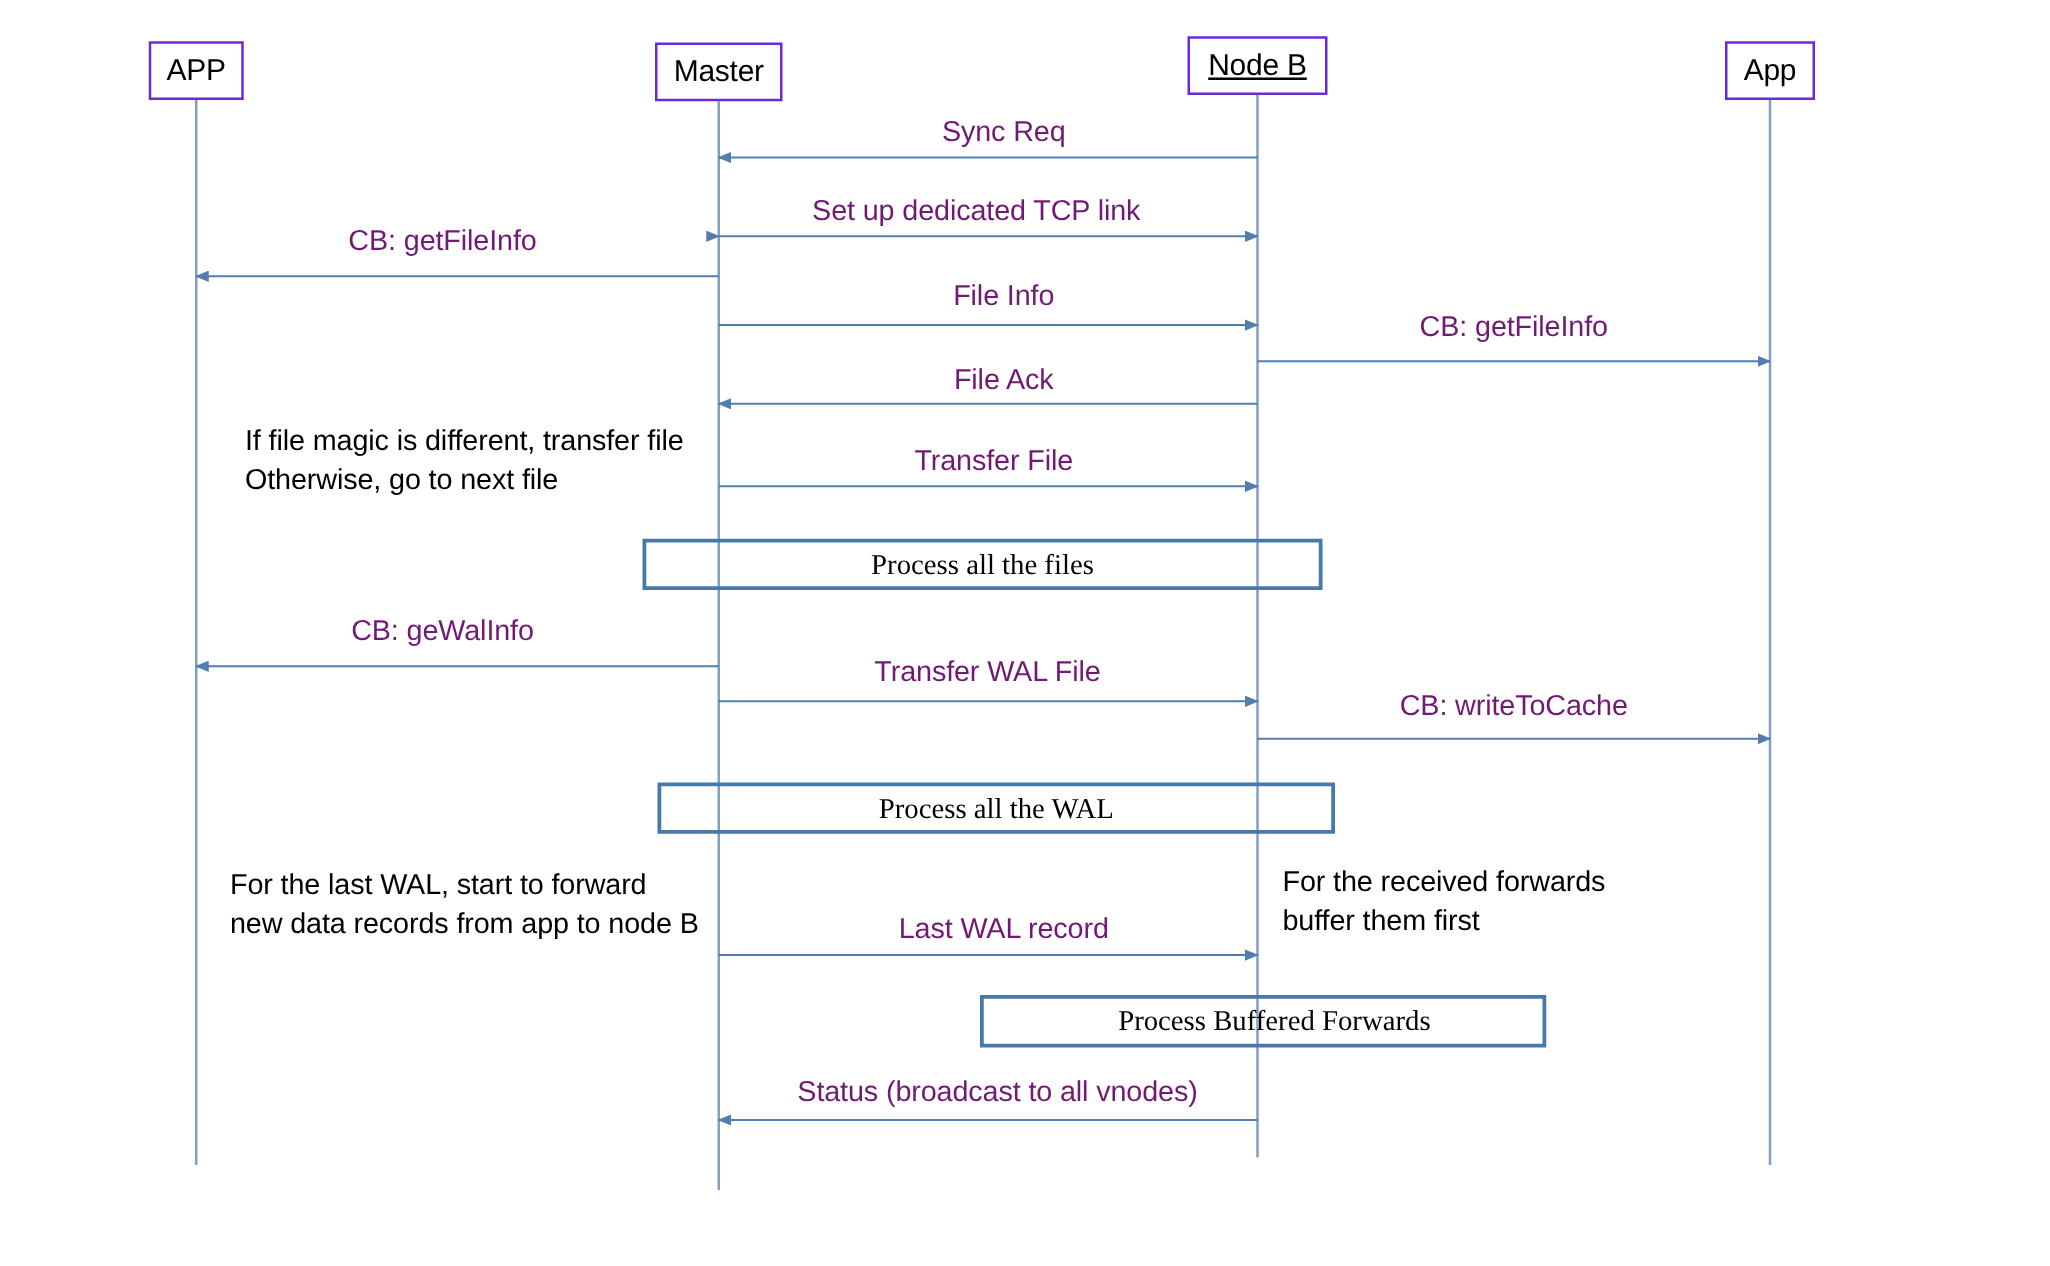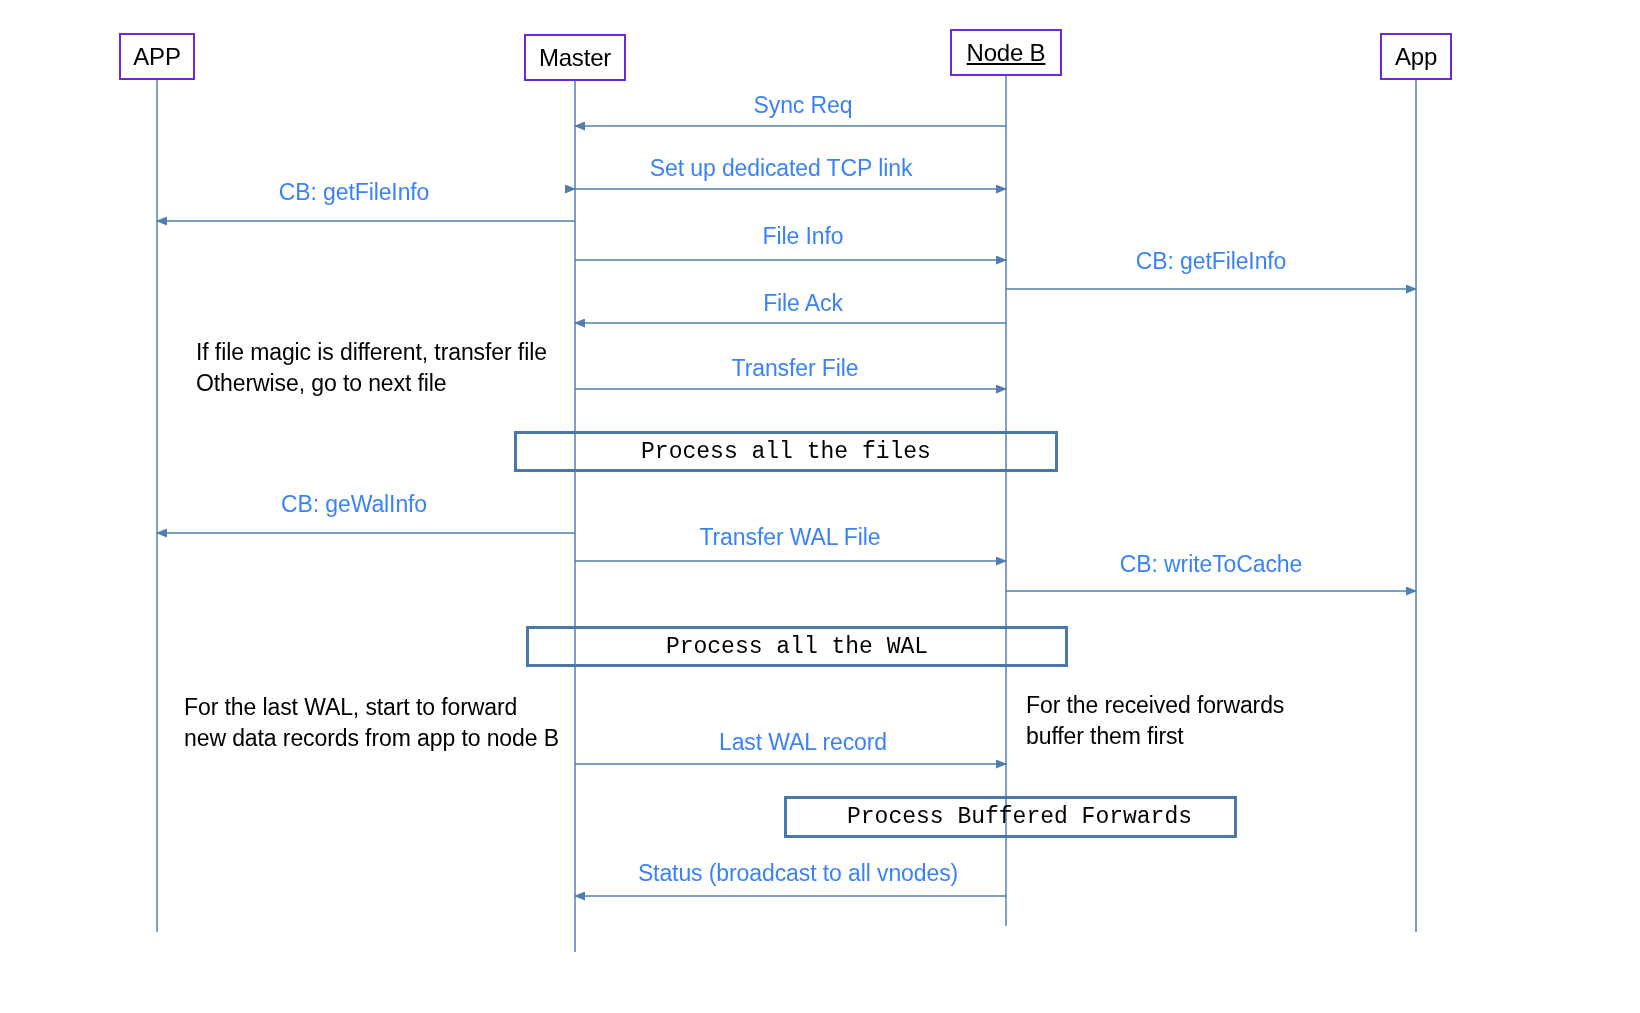--- a/index.html
+++ b/index.html
@@ -41,25 +41,25 @@
   .act-box {
     position: absolute;
     box-sizing: border-box;
     border: 3px solid #4878a8;
     background: transparent;
     display: flex;
     align-items: center;
     justify-content: center;
     color: #000000;
     font-size: 23px;
-    font-family: Liberation Mono, monospace;
+    font-family: Liberation Serif, serif;
   }
   .msg-label {
     position: absolute;
-    color: #3b82f6;
+    color: #701a75;
     font-size: 23px;
     font-family: "Liberation Sans", sans-serif;
     white-space: nowrap;
     text-align: center;
     letter-spacing: -0.1px;
   }
   .note {
     position: absolute;
     color: #000000;
     font-size: 23px;

